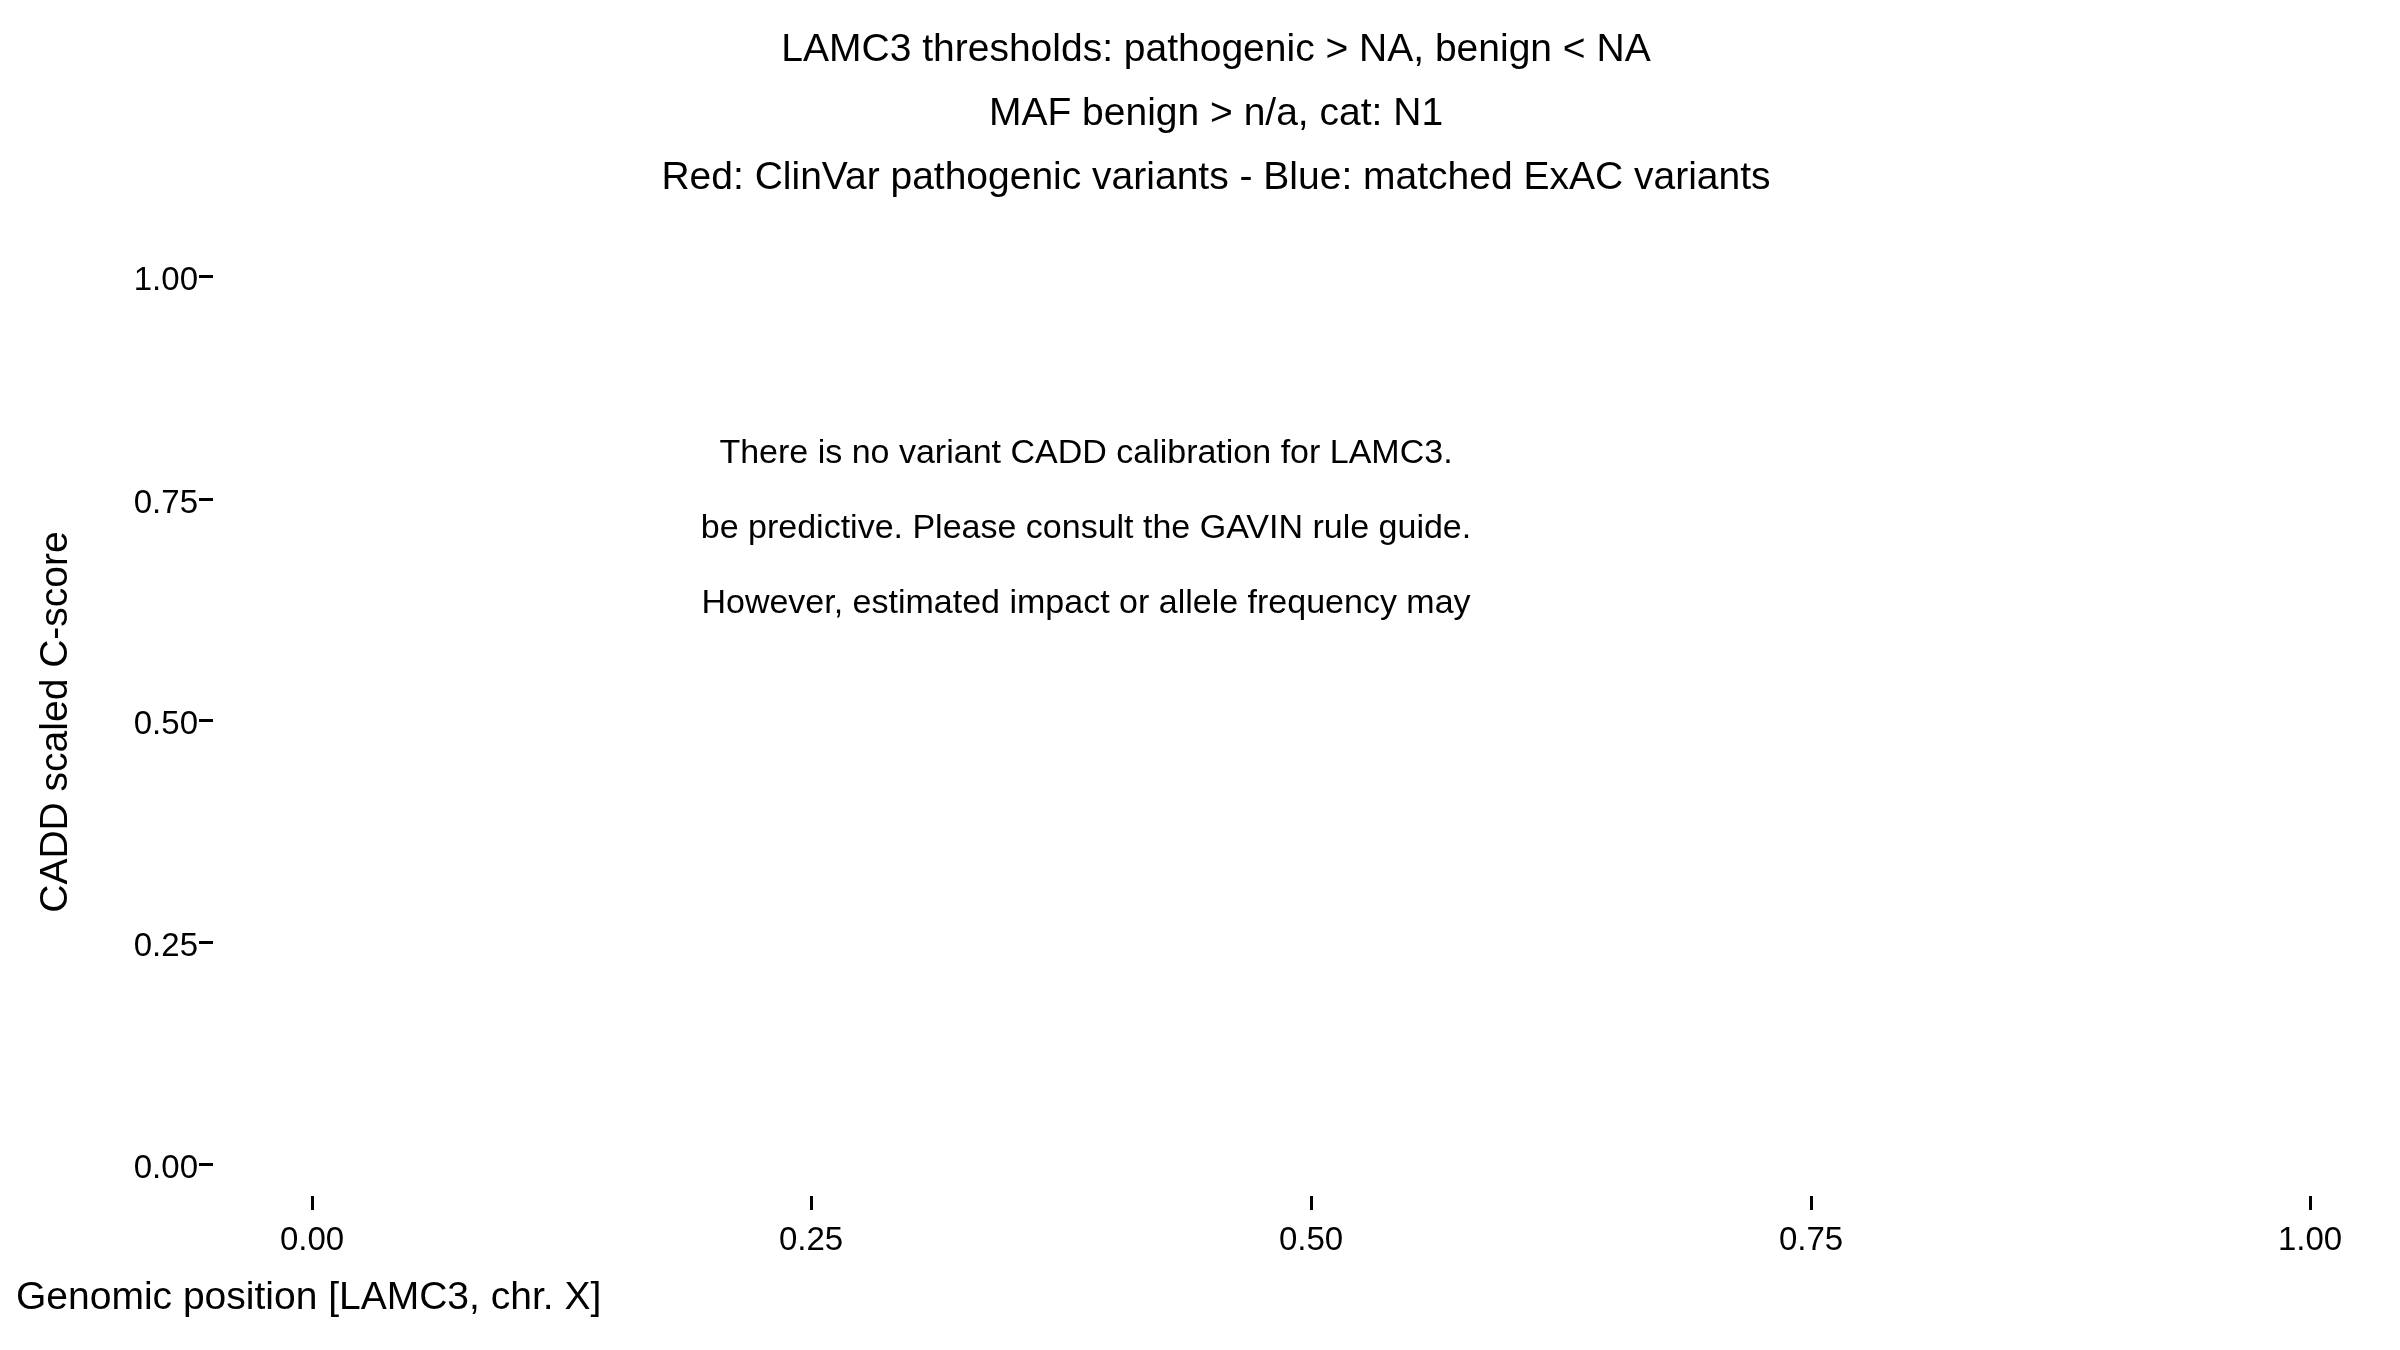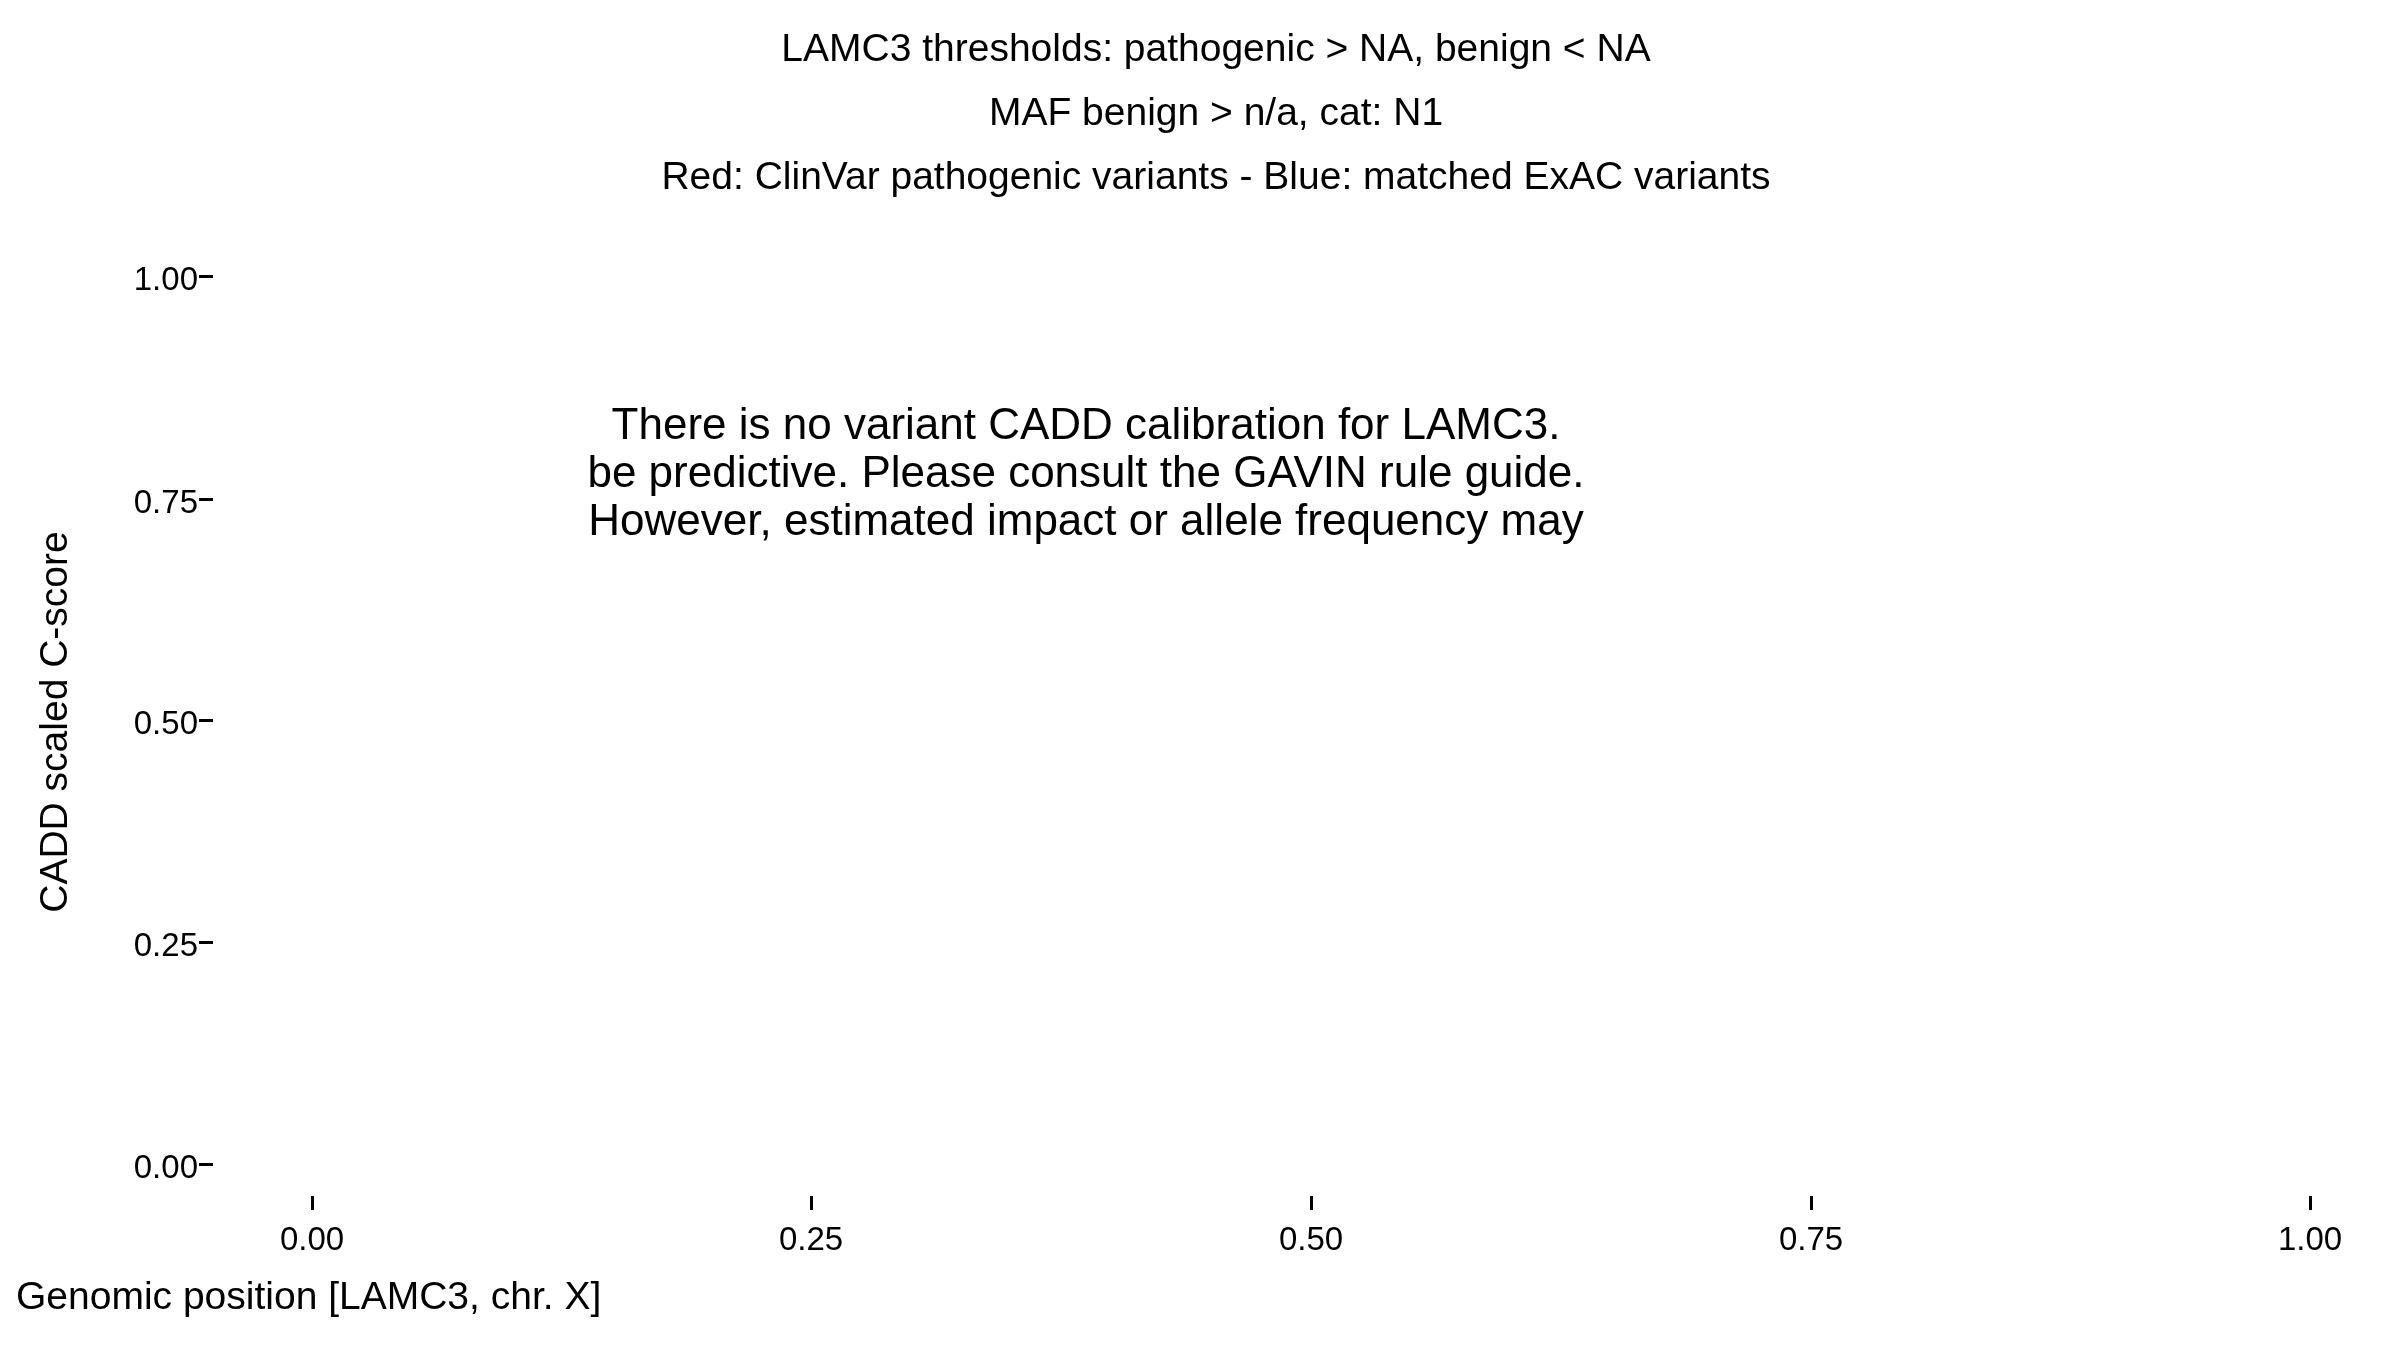--- a/index.html
+++ b/index.html
@@ -110,23 +110,24 @@
 
   
   .annotation {
     position: absolute;
     left: 430px;
     top: 400px;
     width: 1280px;
     text-align: center;
   }
   .annotation-line {
-    font-size: 44px;
+    font-size: 34px;
     line-height: 48px;
     white-space: pre;
+    margin-top: 27px;
   }
 </style>
 </head>
 <body>
 
 <div id="plot">
 
   <div class="title-block">
     <div class="title-line">LAMC3 thresholds: pathogenic &gt; NA, benign &lt; NA</div>
     <div class="title-line">MAF benign &gt; n/a, cat: N1</div>

